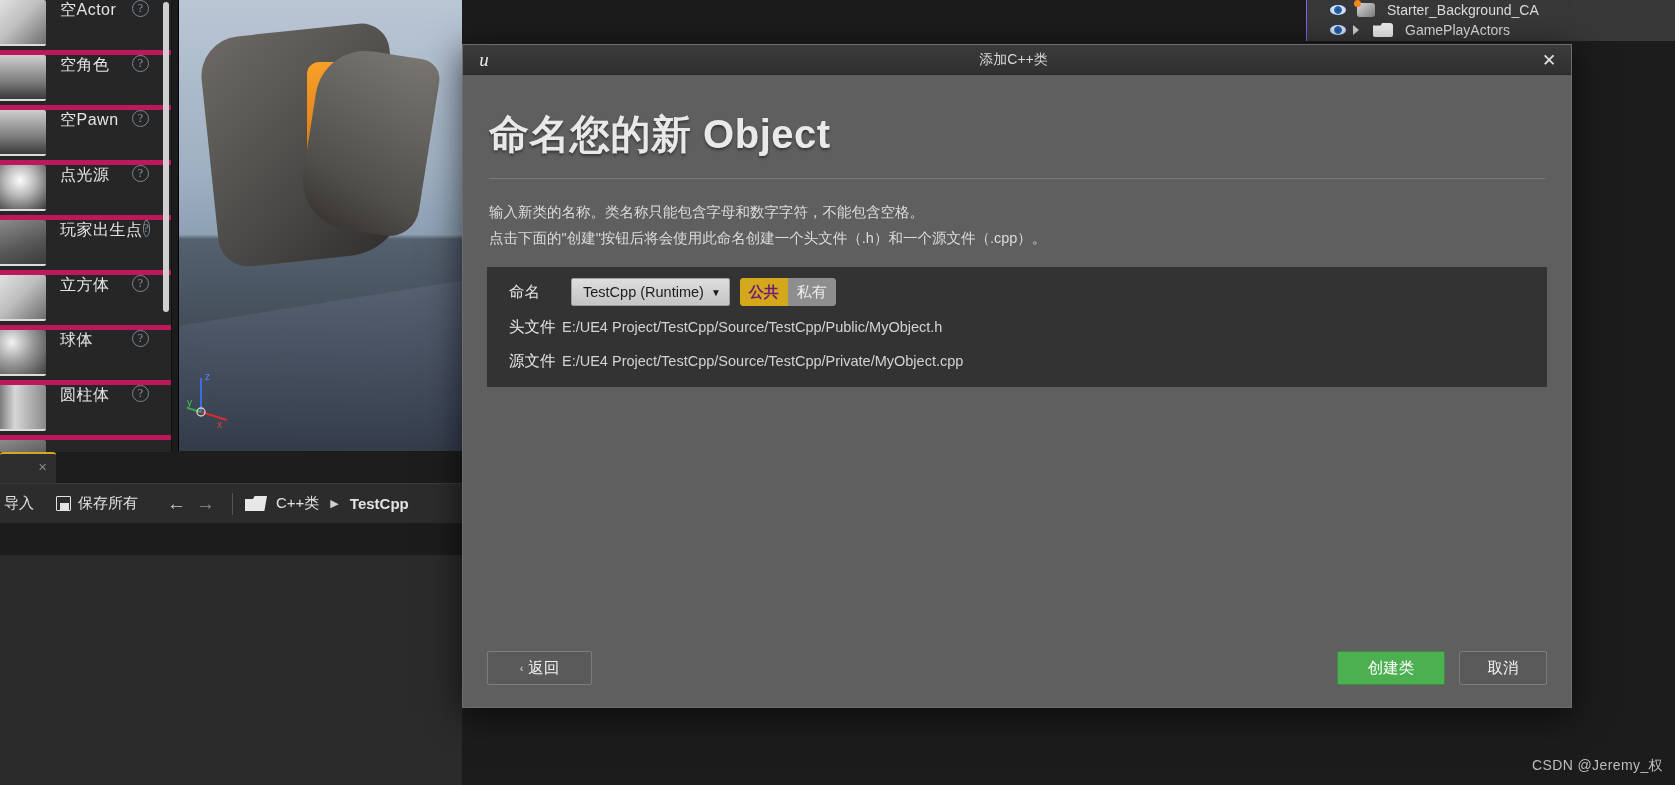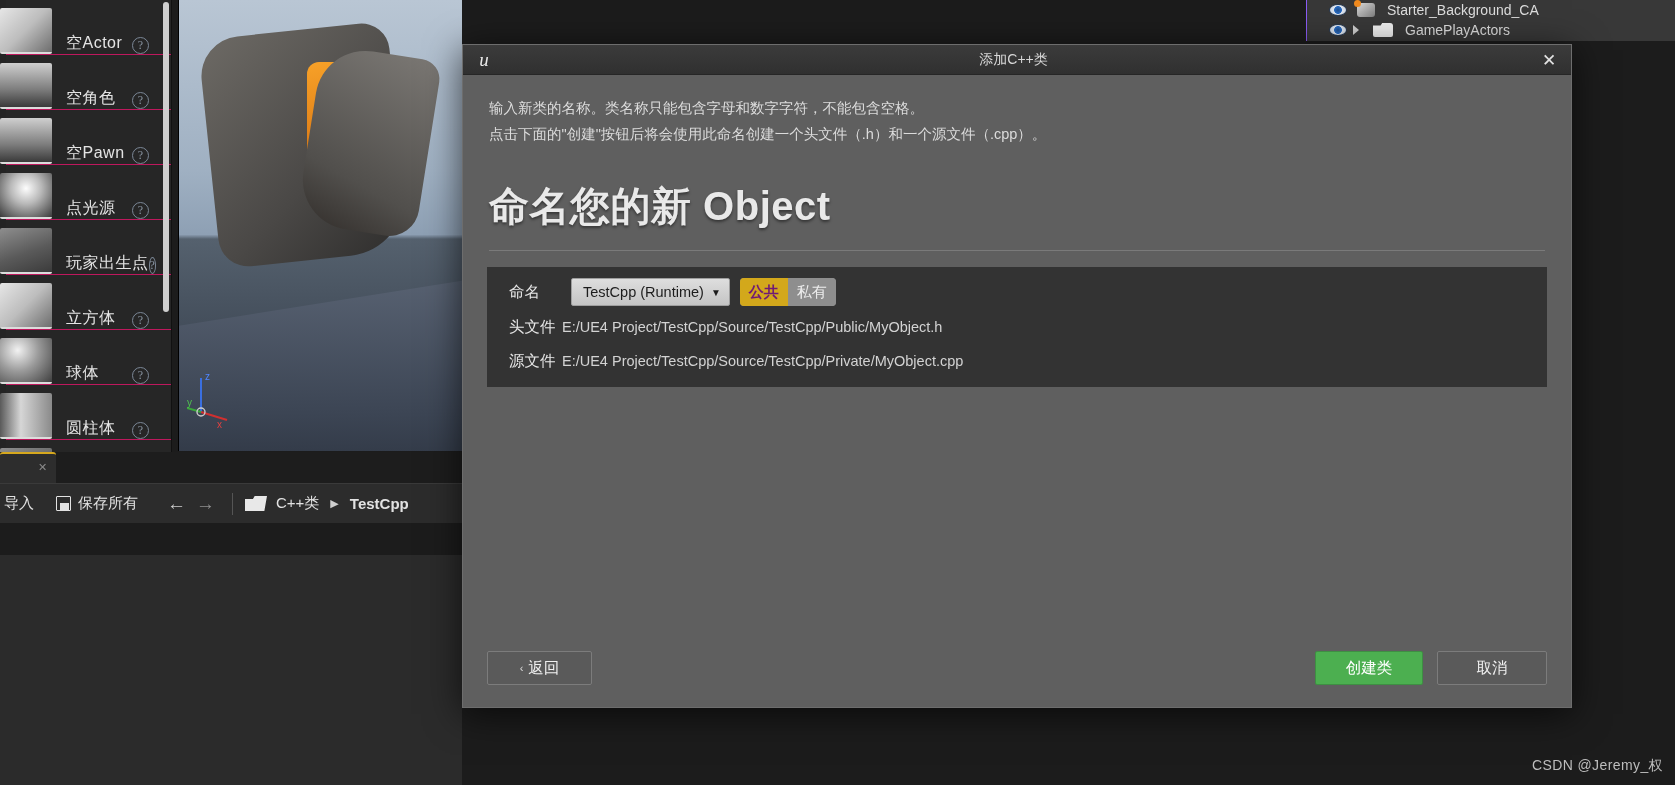--- a/index.html
+++ b/index.html
@@ -11,22 +11,22 @@
   }
   #root { position: relative; width: 1675px; height: 785px; }
 
   
   #place-panel {
     position:absolute; left:0; top:0; width:172px; height:483px;
     background:#242424; border-right:1px solid #111;
     overflow:hidden;
   }
   .place-item {
-    position:relative; height:55px; display:flex; align-items:flex-end;
-    border-bottom:1px solid #be185d; background:#262626;margin-left:6px;
+    position:relative; height:55px; display:flex; align-items:flex-start;
+    border-bottom:5px solid #be185d; background:#262626;
   }
   .place-thumb {
     width:52px; height:46px; margin-left:-6px; flex:0 0 52px;
     background:linear-gradient(160deg,#8e8e8e 0%, #5a5a5a 55%, #3b3b3b 100%);
     border-bottom:2px solid #dcdcdc;
     border-radius:2px;
   }
   .place-thumb.sphere  { background:radial-gradient(circle at 34% 28%, #f2f2f2 0%, #9a9a9a 45%, #3f3f3f 100%); }
   .place-thumb.cube    { background:linear-gradient(135deg,#e6e6e6 0%, #bdbdbd 50%, #6d6d6d 100%); }
   .place-thumb.cyl     { background:linear-gradient(90deg,#5a5a5a 0%, #d6d6d6 40%, #8a8a8a 100%); }
@@ -215,21 +215,21 @@
     display:flex; align-items:center; justify-content:center;
     color:#f0f0f0; font-size:15.5px; background:#5a5a5a; white-space:nowrap;
   }
   #btn-back { width:105px; }
   #btn-back .chev { font-size:11px; margin-right:5px; color:#dcdcdc; }
   #footer-gap { flex:1; }
   #btn-create {
     width:108px; background:#4caf50; border:1px solid #3e8f43;
     color:#ffffff; margin-right:14px;
   }
-  #btn-cancel { width:110px; }
+  #btn-cancel { width:88px; }
 
   #watermark {
     position:absolute; right:12px; bottom:10px;
     color:#bdbdbd; font-size:14px; letter-spacing:.4px;
   }
 </style>
 </head>
 <body>
 
 <div id="root">
@@ -343,28 +343,28 @@
   <div id="cb-body"></div>
 
   <div id="dialog">
 
     <div id="dlg-title">
       <div id="ue-logo">u</div>
       <div id="dlg-title-text">添加C++类</div>
       <div id="dlg-close">✕</div>
     </div>
 
+    <div id="dlg-head">
+      <div id="dlg-h1">命名您的新 Object</div>
+      <div id="dlg-rule"></div>
+    </div>
+
     <div id="dlg-desc">
       <p>输入新类的名称。类名称只能包含字母和数字字符，不能包含空格。</p>
       <p>点击下面的"创建"按钮后将会使用此命名创建一个头文件（.h）和一个源文件（.cpp）。</p>
-    </div>
-
-    <div id="dlg-head">
-      <div id="dlg-h1">命名您的新 Object</div>
-      <div id="dlg-rule"></div>
     </div>
 
     <div id="form-card">
 
       <div class="frow">
         <div class="flabel">命名</div>
         <div id="module-dd">
           <span>TestCpp (Runtime)</span>
           <span class="caret">▼</span>
         </div>

